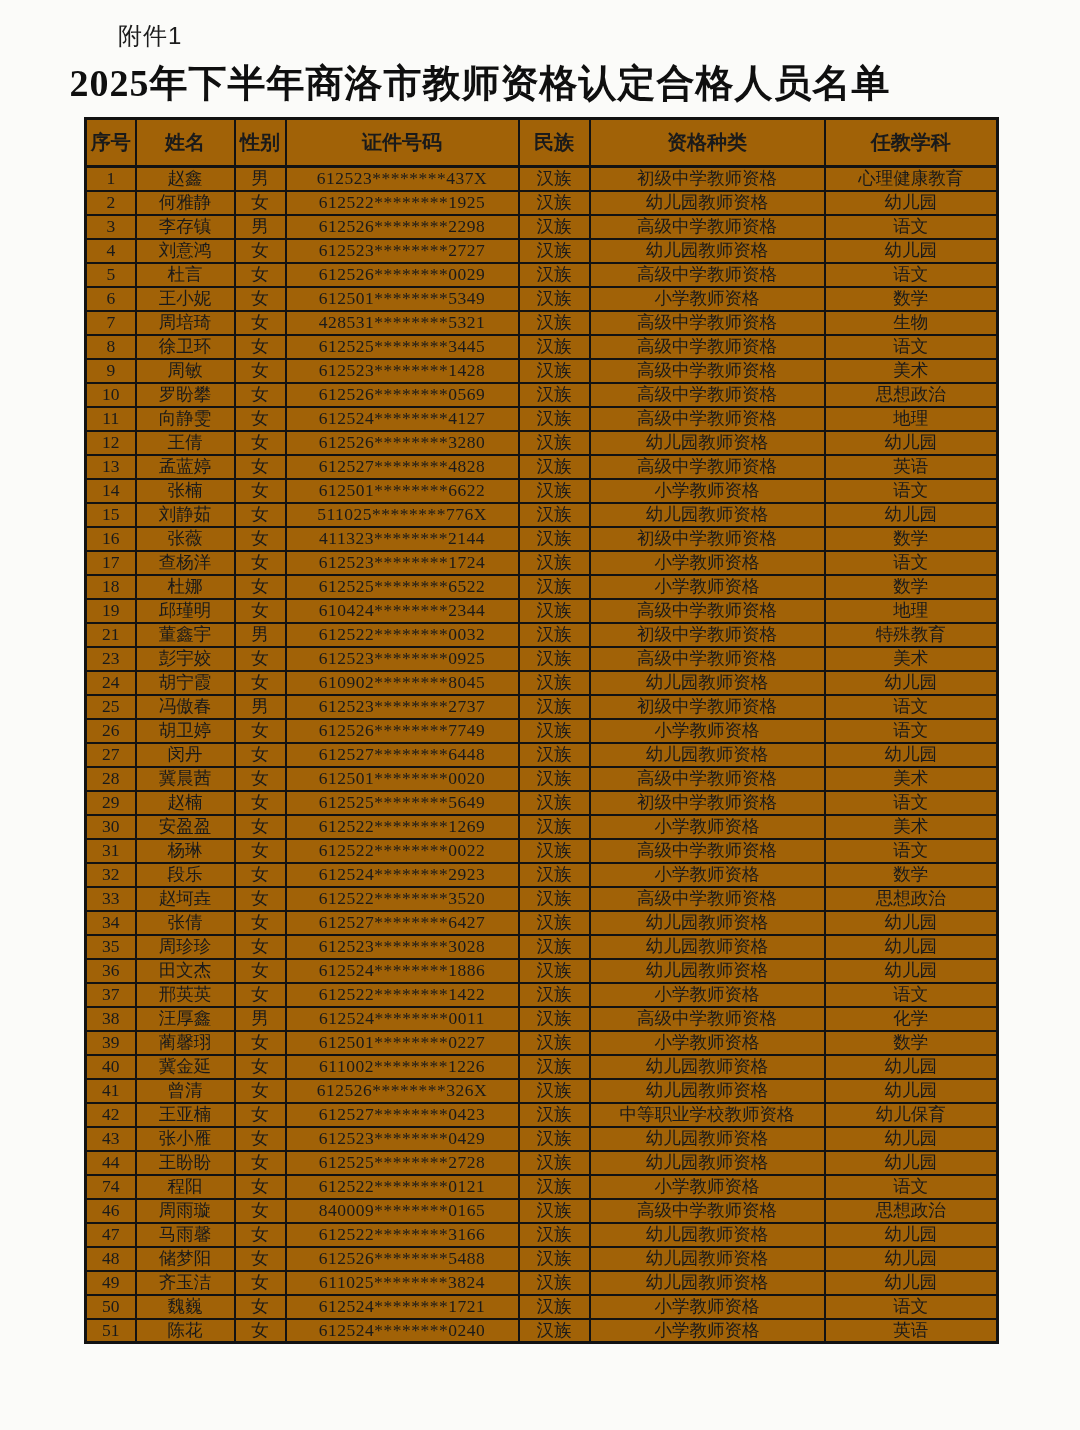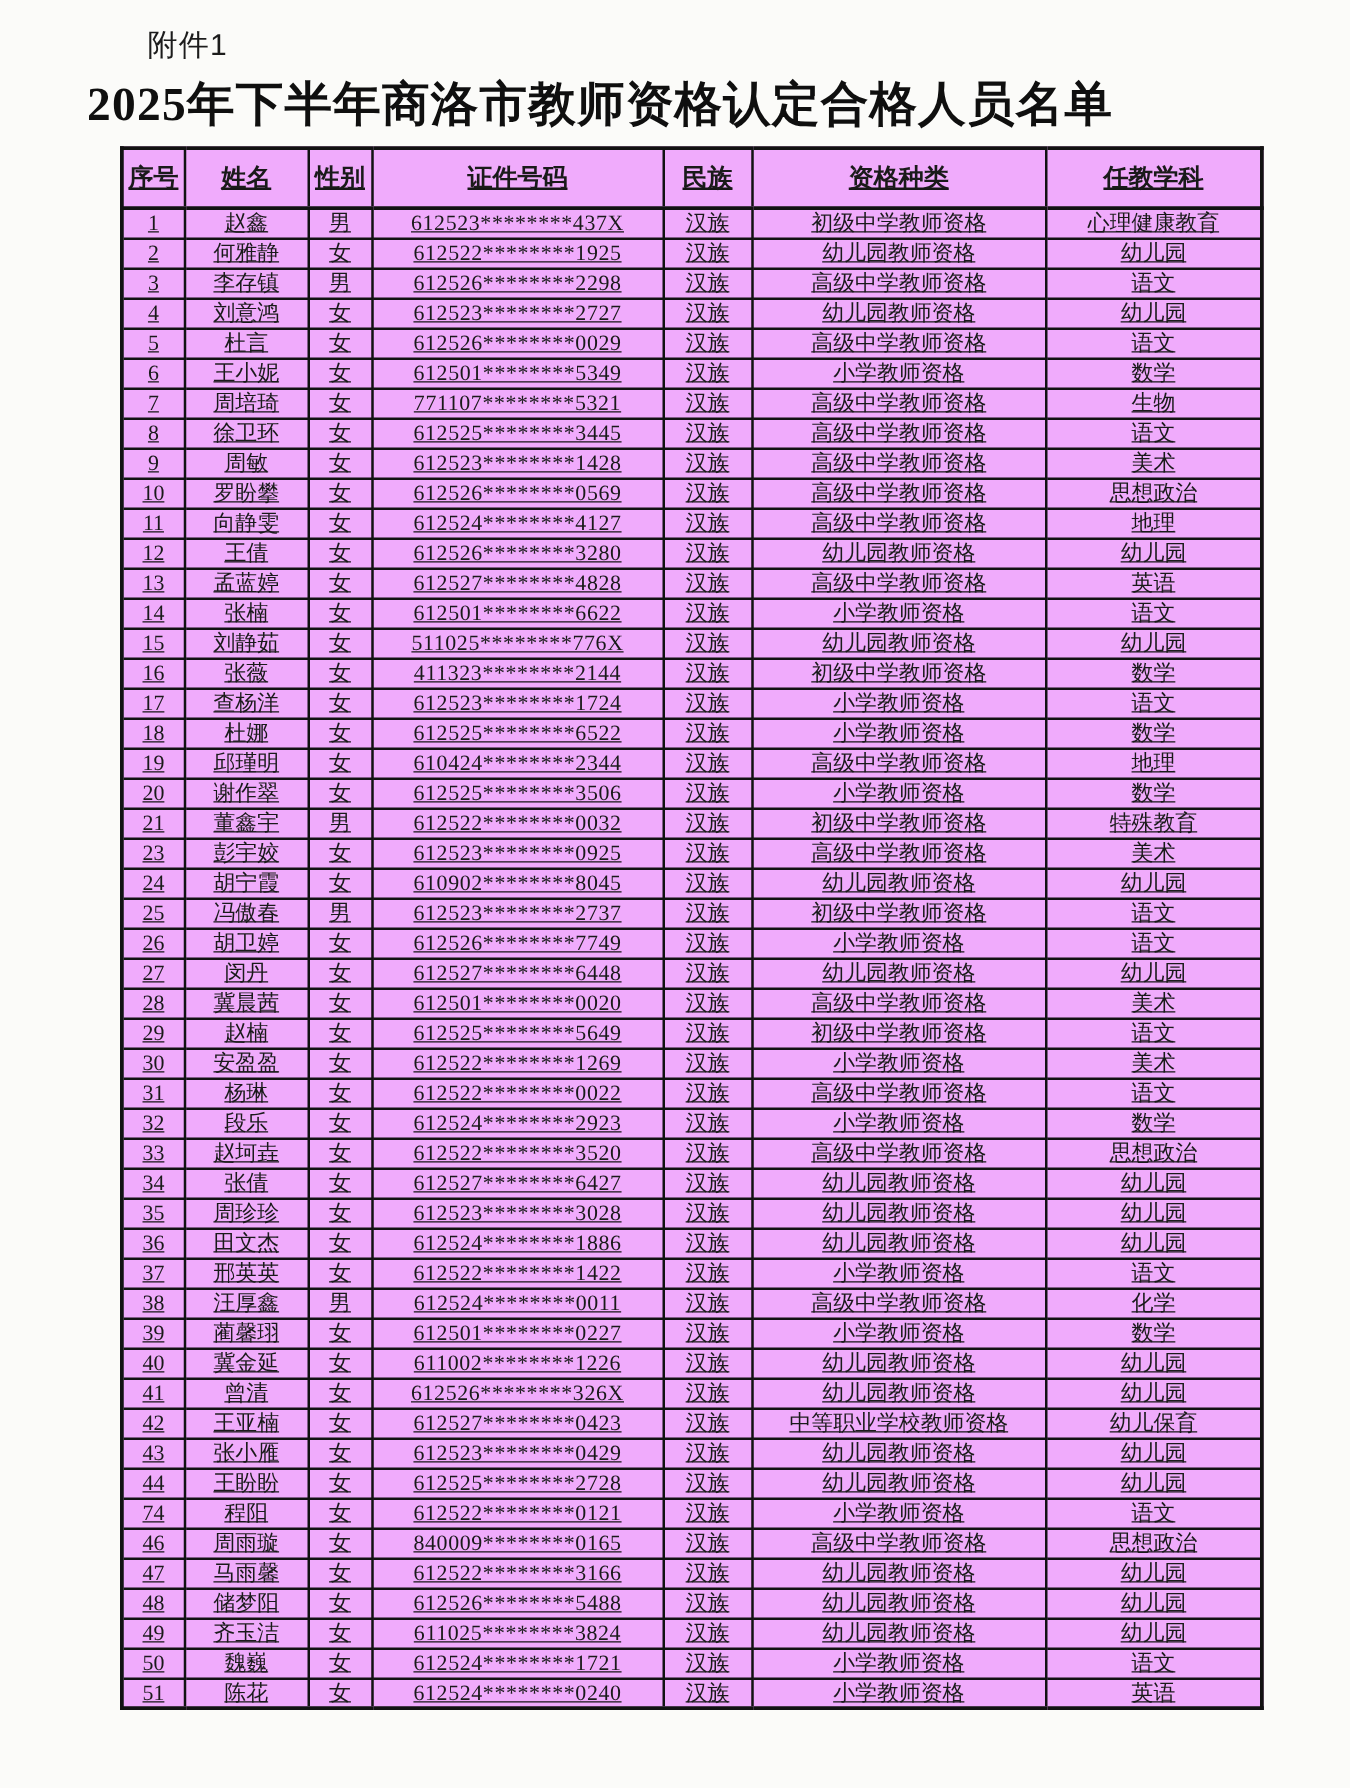--- a/index.html
+++ b/index.html
@@ -33,27 +33,26 @@
     width: 960px;
     text-align: center;
     font-size: 38px;
     font-weight: bold;
     letter-spacing: 1px;
     color: #0f0f0f;
     font-family: "Liberation Serif", "DejaVu Serif", serif;
   }
   table.roster {
     position: absolute;
-    left: 96px;
+    left: 84px;
     top: 117px;
     width: 912px;
     border-collapse: collapse;
     table-layout: fixed;
-    background: #f0abfc;
-    text-decoration: underline;
+    background: #a16207;
   }
   table.roster th, table.roster td {
     border: 2px solid #121212;
     text-align: center;
     vertical-align: middle;
     overflow: hidden;
     white-space: nowrap;
     color: #1a1a1a;
   }
   table.roster th {
@@ -163,21 +162,21 @@
           <td>女</td>
           <td class="id-cell">612501********5349</td>
           <td>汉族</td>
           <td>小学教师资格</td>
           <td>数学</td>
         </tr>
         <tr>
           <td>7</td>
           <td>周培琦</td>
           <td>女</td>
-          <td class="id-cell">771107********5321</td>
+          <td class="id-cell">428531********5321</td>
           <td>汉族</td>
           <td>高级中学教师资格</td>
           <td>生物</td>
         </tr>
         <tr>
           <td>8</td>
           <td>徐卫环</td>
           <td>女</td>
           <td class="id-cell">612525********3445</td>
           <td>汉族</td>
@@ -275,29 +274,20 @@
           <td>数学</td>
         </tr>
         <tr>
           <td>19</td>
           <td>邱瑾明</td>
           <td>女</td>
           <td class="id-cell">610424********2344</td>
           <td>汉族</td>
           <td>高级中学教师资格</td>
           <td>地理</td>
-        </tr>
-        <tr>
-          <td>20</td>
-          <td>谢作翠</td>
-          <td>女</td>
-          <td class="id-cell">612525********3506</td>
-          <td>汉族</td>
-          <td>小学教师资格</td>
-          <td>数学</td>
         </tr>
         <tr>
           <td>21</td>
           <td>董鑫宇</td>
           <td>男</td>
           <td class="id-cell">612522********0032</td>
           <td>汉族</td>
           <td>初级中学教师资格</td>
           <td>特殊教育</td>
         </tr>

